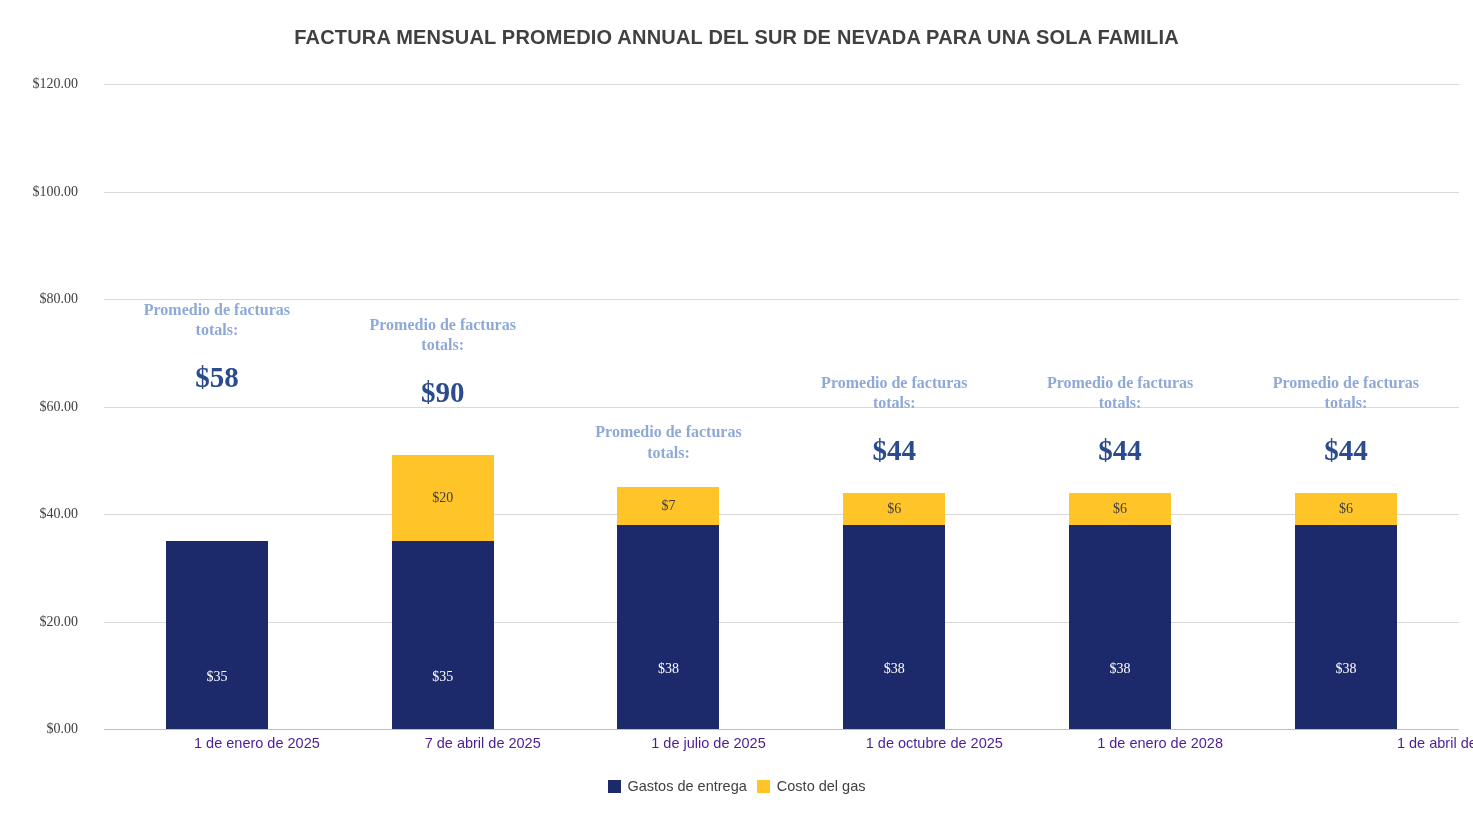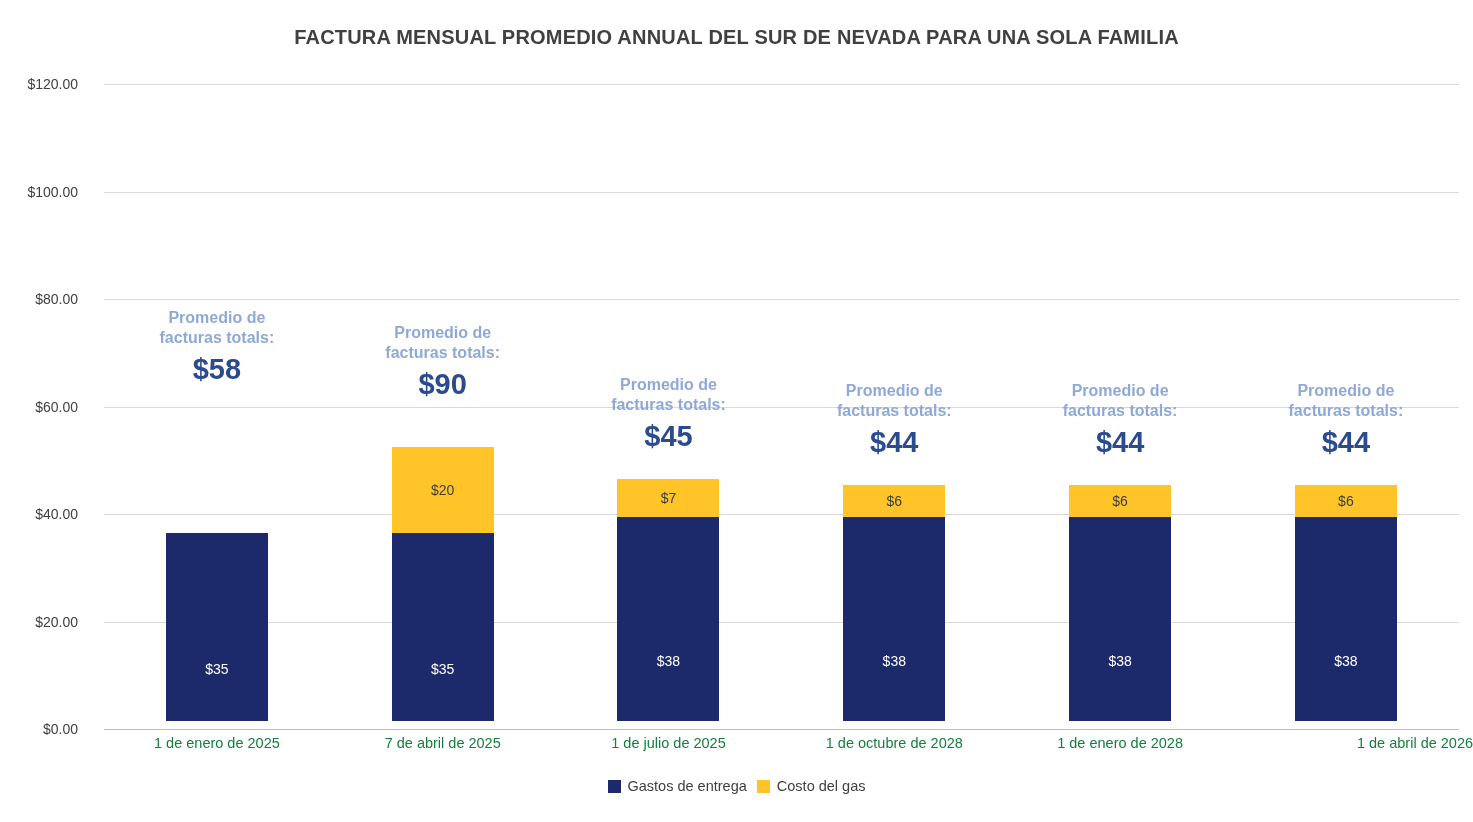--- a/index.html
+++ b/index.html
@@ -33,20 +33,21 @@
     letter-spacing: 0.2px;
   }
 
   
   .plot {
     position: absolute;
     left: 104px;
     top: 84px;
     width: 1355px;
     height: 645px;
+    font-family: Liberation Serif, serif;
   }
 
   .gridline {
     position: absolute;
     left: 0;
     width: 100%;
     height: 1px;
     background: #d9d9d9;
   }
   .gridline.baseline {
@@ -67,21 +68,21 @@
   .bars {
     position: absolute;
     left: 0;
     top: 0;
     width: 100%;
     height: 100%;
   }
 
   .bar-group {
     position: absolute;
-    bottom: 8px;
+    bottom: 0;
     height: 100%;
   }
 
   .bar-stack {
     position: absolute;
     bottom: 0;
     left: 50%;
     transform: translateX(-50%);
     width: 102px;
     display: flex;
@@ -124,39 +125,40 @@
     color: #8ea9d8;
     font-weight: bold;
     line-height: 1.28;
   }
   .annot .caption {
     font-size: 16px;
     display: block;
   }
   .annot .total {
     display: block;
-    margin-top: 2px;
+    margin-top: 18px;
     font-size: 29px;
     color: #2b4b8f;
     font-weight: bold;
   }
 
   .xaxis {
     position: absolute;
     left: 104px;
     top: 735px;
     width: 1355px;
     height: 22px;
   }
   .xtick {
     position: absolute;
     transform: translateX(-50%);
     font-size: 14.5px;
-    color: #15803d;
+    color: #4c1d95;
     white-space: nowrap;
+    margin-left: 40px;
   }
 
   .legend {
     position: absolute;
     top: 778px;
     left: 0;
     width: 100%;
     display: flex;
     justify-content: center;
     align-items: center;
@@ -232,21 +234,20 @@
           </div>
           <div class="seg delivery" style="height:188.1px;">
             <span class="seg-label">$35</span>
           </div>
         </div>
       </div>
 
       <div class="bar-group" style="left:451.6px; width:225.8px;">
         <div class="annot" style="bottom:266px;">
           <span class="caption">Promedio de facturas totals:</span>
-          <span class="total">$45</span>
         </div>
         <div class="bar-stack" style="height:241.9px;">
           <div class="seg gas" style="height:37.6px;">
             <span class="seg-label">$7</span>
           </div>
           <div class="seg delivery" style="height:204.3px;">
             <span class="seg-label">$38</span>
           </div>
         </div>
       </div>
@@ -296,21 +297,21 @@
         </div>
       </div>
 
     </div>
   </div>
 
   <div class="xaxis">
     <div class="xtick" style="left:112.9px;">1 de enero de 2025</div>
     <div class="xtick" style="left:338.7px;">7 de abril de 2025</div>
     <div class="xtick" style="left:564.5px;">1 de julio de 2025</div>
-    <div class="xtick" style="left:790.3px;">1 de octubre de 2028</div>
+    <div class="xtick" style="left:790.3px;">1 de octubre de 2025</div>
     <div class="xtick" style="left:1016.1px;">1 de enero de 2028</div>
     <div class="xtick" style="left:1311px;">1 de abril de 2026</div>
   </div>
 
   <div class="legend">
     <div class="legend-item">
       <span class="swatch delivery"></span>
       <span>Gastos de entrega</span>
     </div>
     <div class="legend-item">

